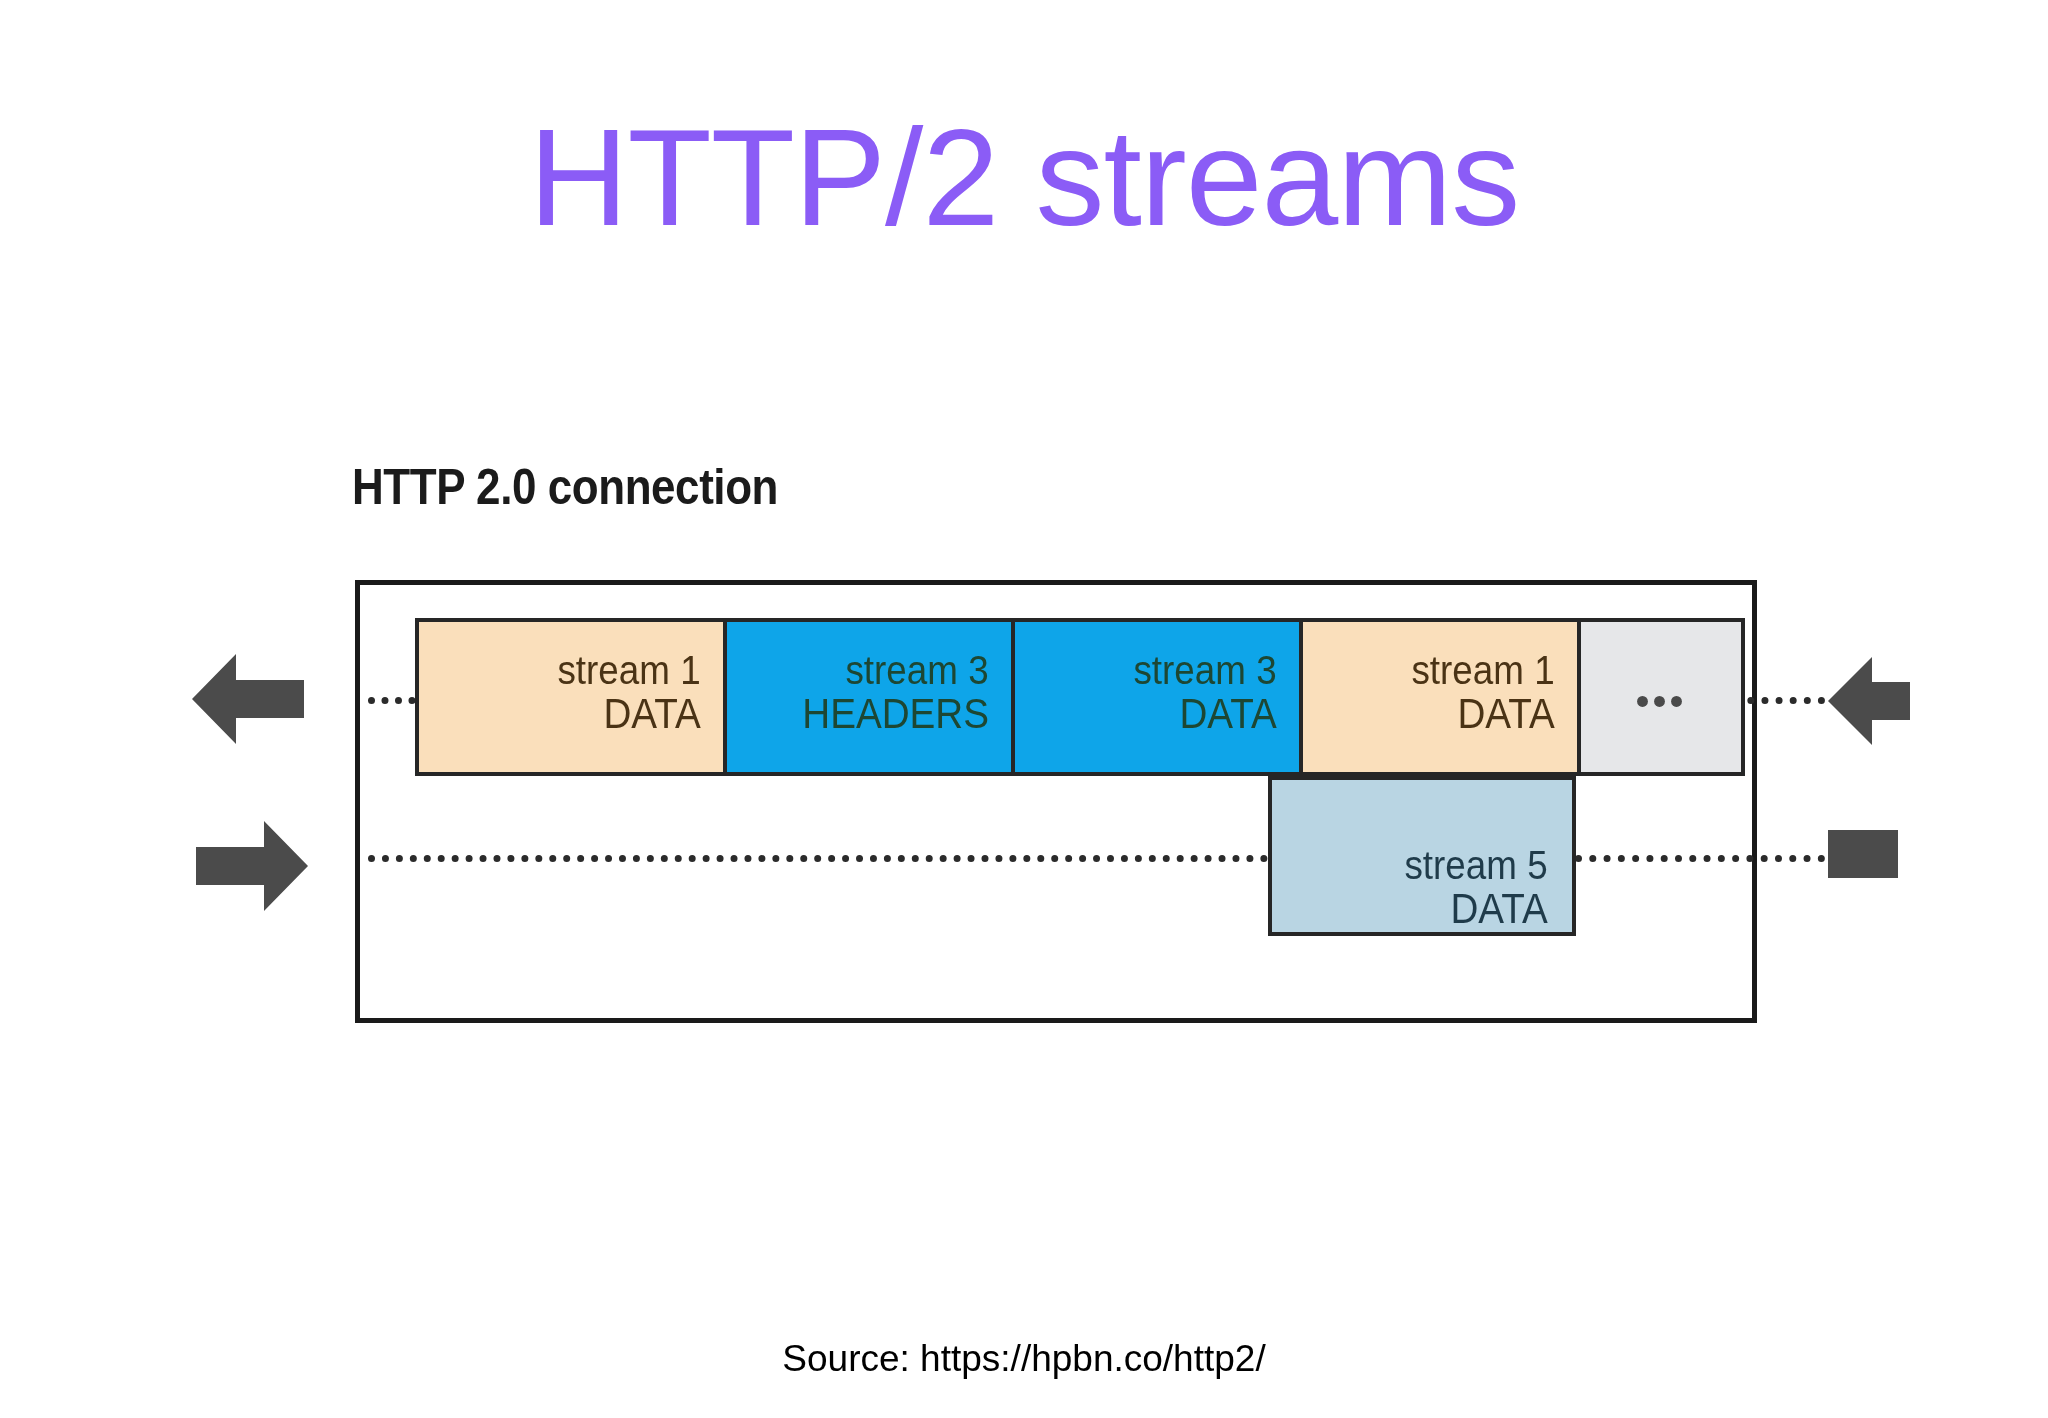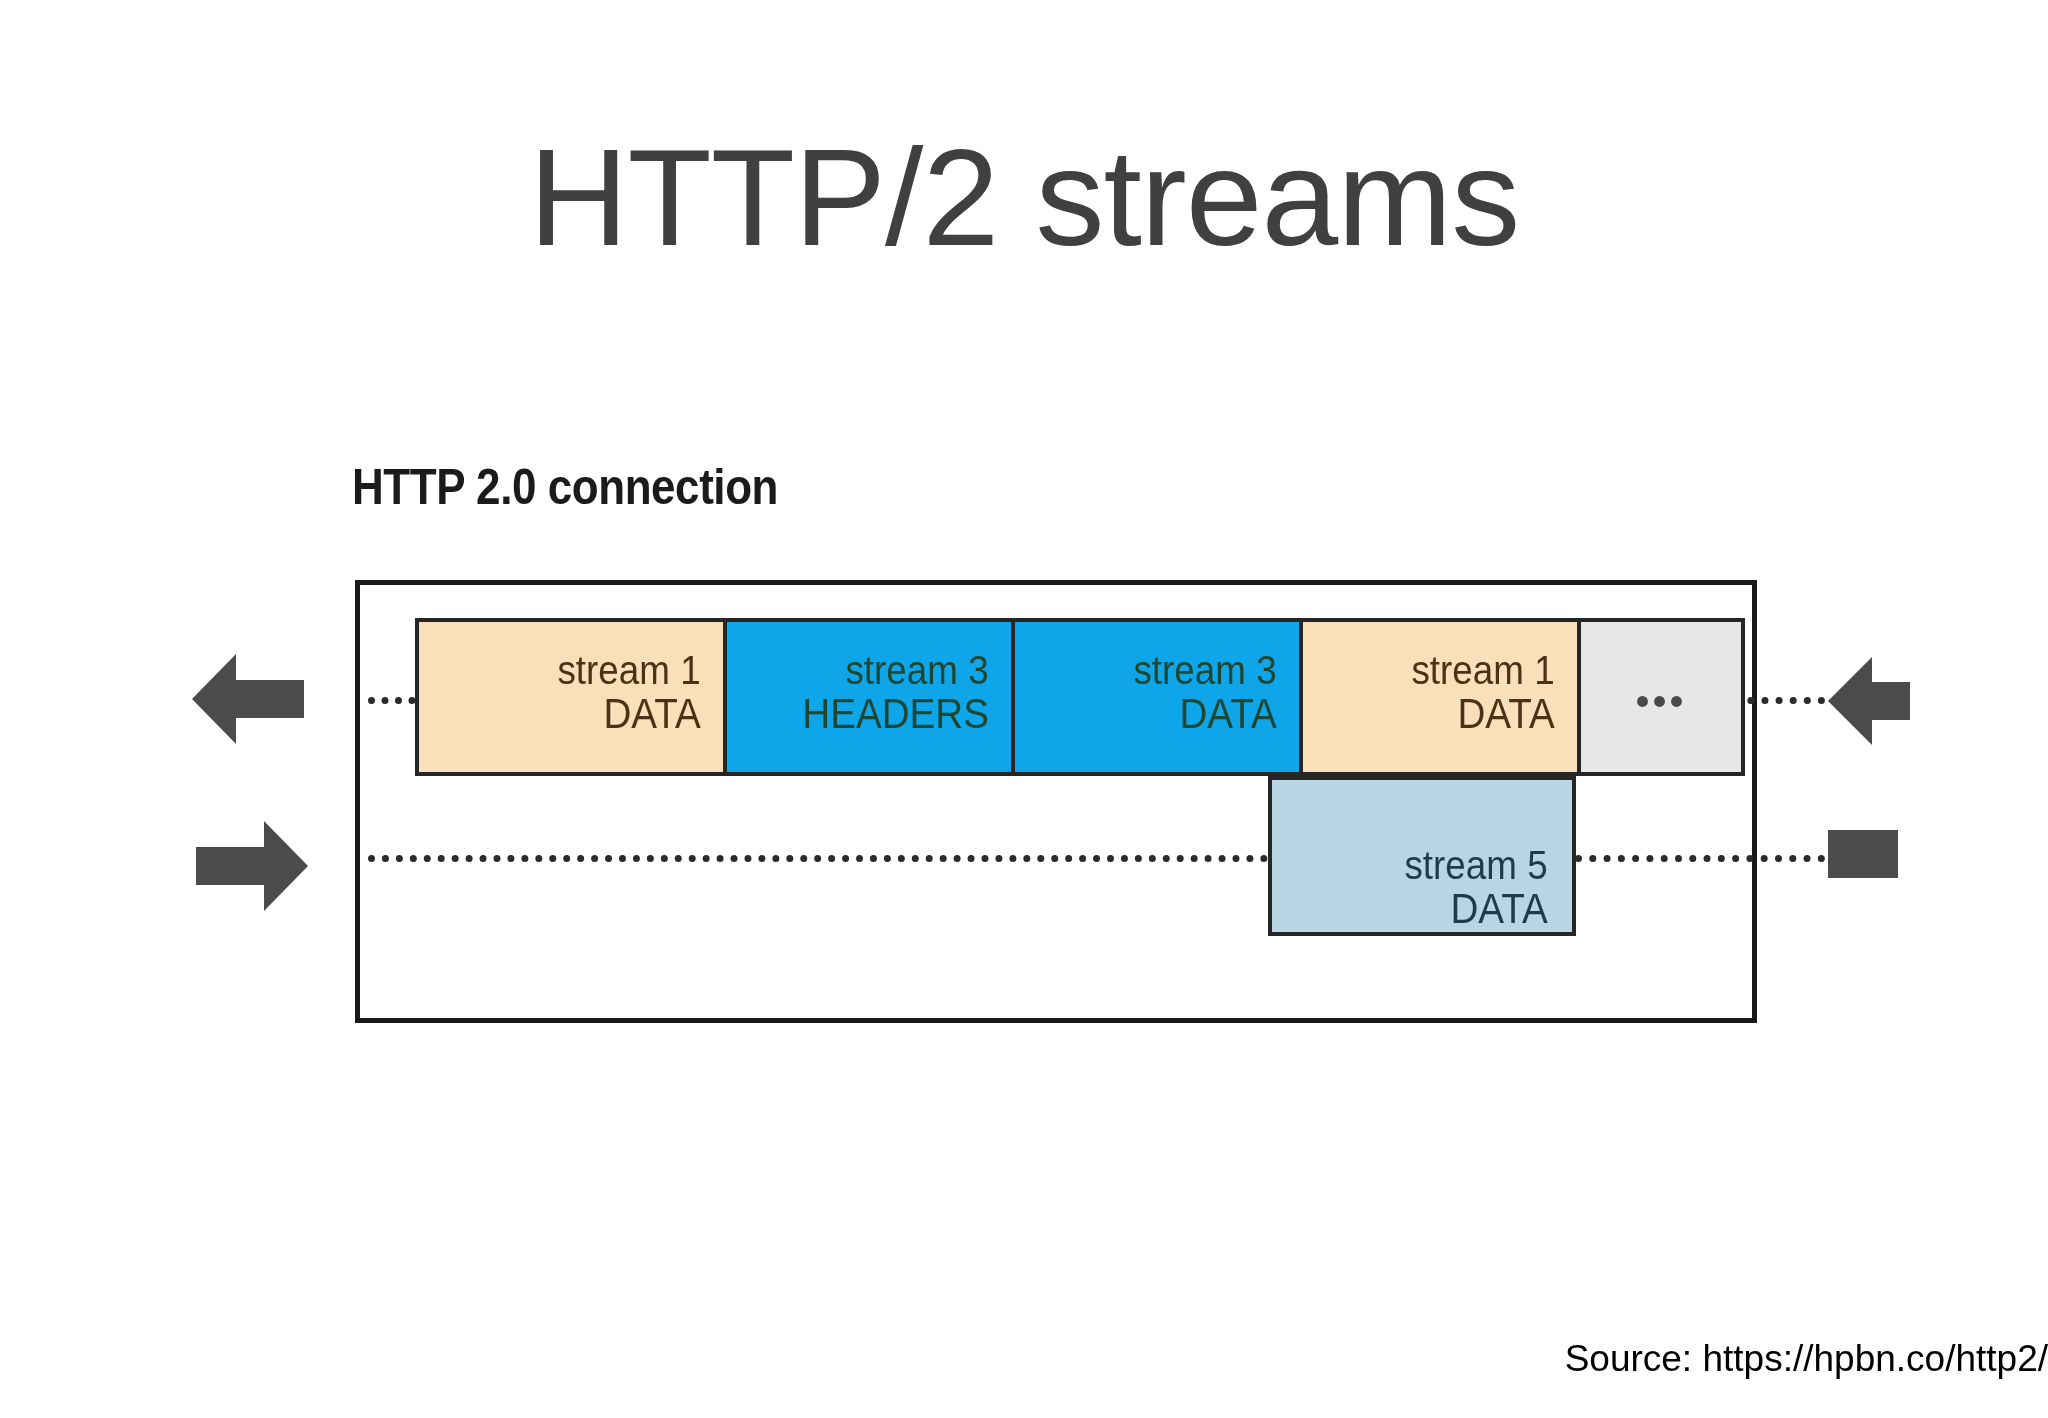--- a/index.html
+++ b/index.html
@@ -16,28 +16,28 @@
     position: relative;
     width: 2048px;
     height: 1418px;
     background: #ffffff;
   }
 
   
   #slide-title {
     position: absolute;
     left: 0;
-    top: 128px;
+    top: 108px;
     width: 2048px;
     text-align: center;
     font-family: "Liberation Sans", sans-serif;
     font-size: 138px;
     font-weight: 400;
     line-height: 1.0;
-    color: #404040;
+    color: #8b5cf6;
     letter-spacing: -1px;
     white-space: nowrap;
   }
 
   
   #figure {
     position: absolute;
     left: 0px;
     top: 430px;
     width: 1692px;
@@ -177,21 +177,21 @@
   #arrow-right-in    { left: 1828px; top: 226px; }
   #arrow-left-in     { left: 196px; top: 390px; }
   #arrow-right-stub  { left: 1828px; top: 400px; width: 70px; height: 48px; background: #4b4b4b; }
 
   
   #source-credit {
     position: absolute;
     left: 0;
     top: 1338px;
     width: 2048px;
-    text-align: right;
+    text-align: center;
     font-family: "Liberation Sans", sans-serif;
     font-size: 37px;
     color: #000000;
     white-space: nowrap;
   }
 </style>
 </head>
 <body>
 
 <div id="slide">

